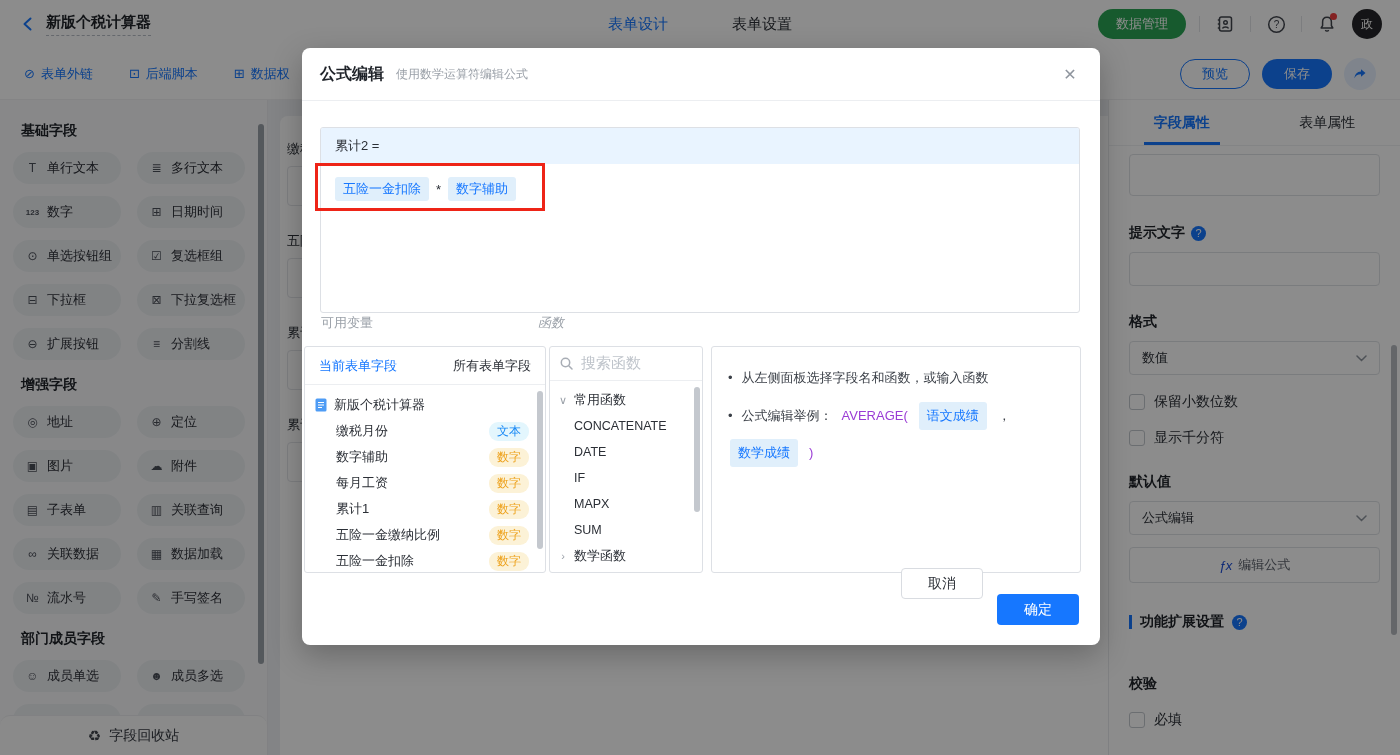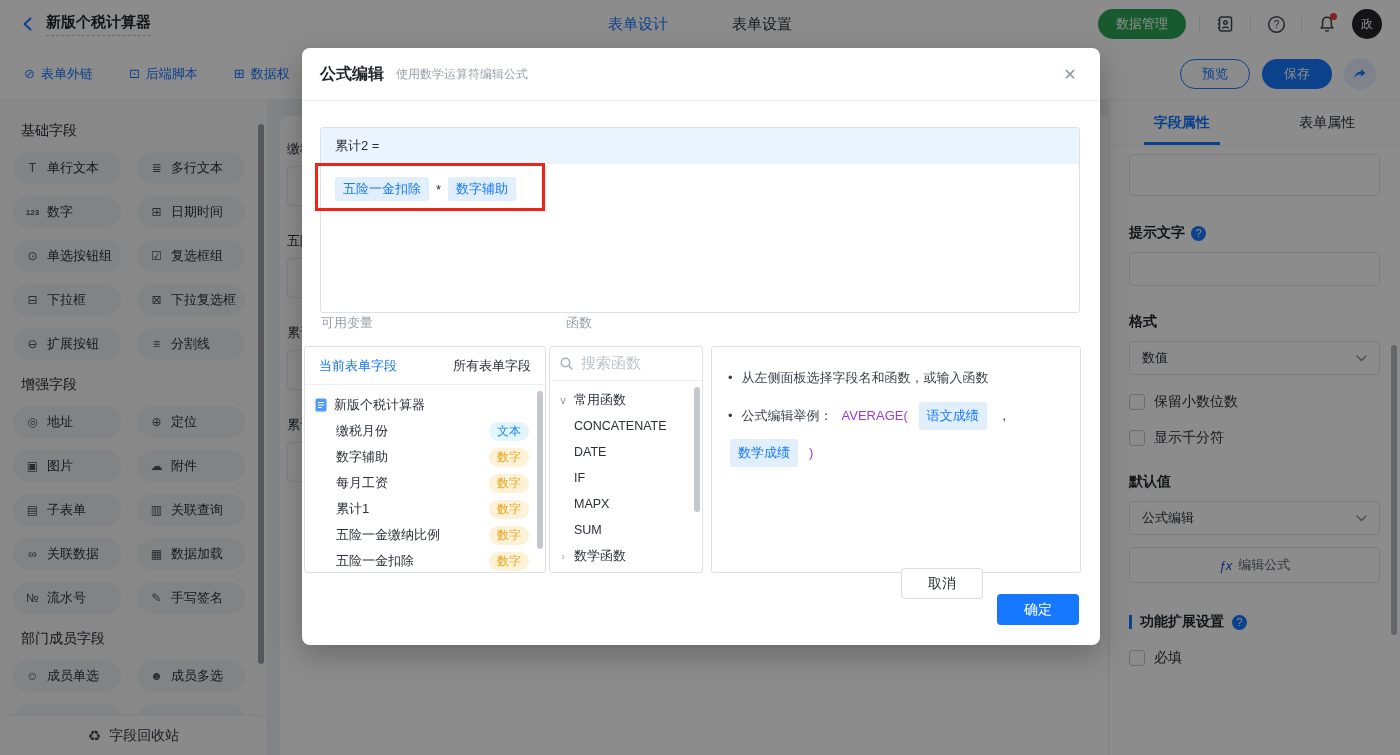--- a/index.html
+++ b/index.html
@@ -27,21 +27,21 @@
   .tool-link { display:flex; align-items:center; gap:6px; color:var(--accent); font-size:13px; cursor:pointer; white-space:nowrap; }
   .tl-icon { font-size:13px; }
   .toolbar-right { margin-left:auto; display:flex; gap:12px; align-items:center; }
   .btn-preview { width:70px; height:30px; border:1px solid var(--accent); color:var(--accent); border-radius:16px; background:#fff; font-size:13px; display:flex; align-items:center; justify-content:center; cursor:pointer; }
   .btn-save { width:70px; height:30px; border-radius:16px; background:var(--accent); color:#fff; font-size:13px; display:flex; align-items:center; justify-content:center; cursor:pointer; }
   .btn-share { width:32px; height:32px; border-radius:50%; background:#e8f1ff; display:flex; align-items:center; justify-content:center; cursor:pointer; }
 
   
   .sidebar { position:absolute; top:100px; left:0; width:268px; bottom:0; background:#f7f8fa; border-right:1px solid #ececee; overflow:hidden; }
   .sb-sections { padding:22px 0 0 13px; }
-  .sb-title { font-size:14px; font-weight:400; color:#1f2329; margin:0 0 12px 8px; }
+  .sb-title { font-size:14px; font-weight:700; color:#1f2329; margin:0 0 12px 8px; }
   .sb-title.later { margin-top:16px; }
   .sb-grid { display:flex; flex-wrap:wrap; gap:12px 16px; width:236px; margin-bottom:6px; }
   .sb-item { width:108px; height:32px; border-radius:16px; background:#eceef1; display:flex; align-items:center; gap:6px; padding-left:11px; font-size:13px; color:#2b2f36; cursor:pointer; white-space:nowrap; }
   .sb-icon { width:17px; text-align:center; font-size:12px; color:#4a4f58; flex:none; }
   .sb-icon.tiny { font-size:8px; font-weight:700; letter-spacing:0; }
   .sb-scroll { position:absolute; right:3px; top:24px; width:6px; height:540px; border-radius:3px; background:#9aa0a8; }
   .recycle-bar { position:absolute; left:0; right:0; bottom:0; height:40px; background:#fbfbfc; border-top:1px solid #ececee; border-radius:10px 10px 0 0; display:flex; align-items:center; justify-content:center; gap:8px; font-size:14px; color:#33373e; cursor:pointer; }
   .recycle-icon { font-size:15px; color:#42464e; }
 
   
@@ -80,21 +80,21 @@
   .m-close { position:absolute; right:20px; top:16px; width:20px; height:20px; display:flex; align-items:center; justify-content:center; font-size:16px; color:#8f959e; cursor:pointer; }
 
   .f-box { position:absolute; left:18px; top:79px; width:760px; height:186px; border:1px solid #dde0e5; border-radius:3px; overflow:hidden; background:#fff; }
   .f-head { height:36px; background:var(--formula-header-bg); display:flex; align-items:center; padding:0 14px; font-size:13px; color:#2b2f36; }
   .f-body { padding:13px 14px; display:flex; align-items:center; }
   .f-pill { background:var(--pill-bg); color:var(--pill-color); font-size:13px; padding:3px 8px; border-radius:3px; cursor:pointer; }
   .f-op { margin:0 7px; color:#2b2f36; font-size:13px; }
   .red-rect { position:absolute; left:13px; top:115px; width:230px; height:48px; border:3px solid var(--red-annotation); z-index:5; pointer-events:none; }
 
   .col-label { position:absolute; top:266px; font-size:13px; color:#9aa0a8; }
-  .lbl-vars { left:19px; } .lbl-fns { left:264px; }
+  .lbl-vars { left:19px; } .lbl-fns { left:236px;font-style:italic; }
 
   .vars-box { position:absolute; left:2px; top:298px; width:242px; height:227px; border:1px solid #dde0e5; border-radius:3px; background:#fff; overflow:hidden; }
   .vb-tabs { height:38px; border-bottom:1px solid #eceef1; display:flex; align-items:center; justify-content:space-between; padding:0 14px; font-size:13px; }
   .vb-tab.active { color:var(--accent); cursor:pointer; }
   .vb-tab { color:#2b2f36; cursor:pointer; }
   .var-tree { padding:7px 0; }
   .var-form-row { height:26px; display:flex; align-items:center; gap:7px; padding-left:10px; font-size:13px; color:#2b2f36; cursor:pointer; }
   .var-row { height:26px; display:flex; align-items:center; justify-content:space-between; padding:0 16px 0 31px; font-size:13px; color:#2b2f36; cursor:pointer; }
   .badge { font-size:12px; padding:1px 8px; border-radius:9px; white-space:nowrap; }
   .badge-text { background:var(--badge-text-bg); color:var(--badge-text-color); }
@@ -356,20 +356,21 @@
         <span class="fx-glyph">ƒx</span>
         <span>编辑公式</span>
       </div>
 
       <div class="rp-section mt30">
         <span class="blue-bar"></span>
         <span>功能扩展设置</span>
         <span class="q-circle">?</span>
       </div>
 
+      <div class="rp-label mt44">校验</div>
       <div class="rp-check">
         <span class="cbox"></span>
         <span>必填</span>
       </div>
 
     </div>
     <div class="rp-scroll"></div>
   </div>
 
   <div class="overlay"></div>

